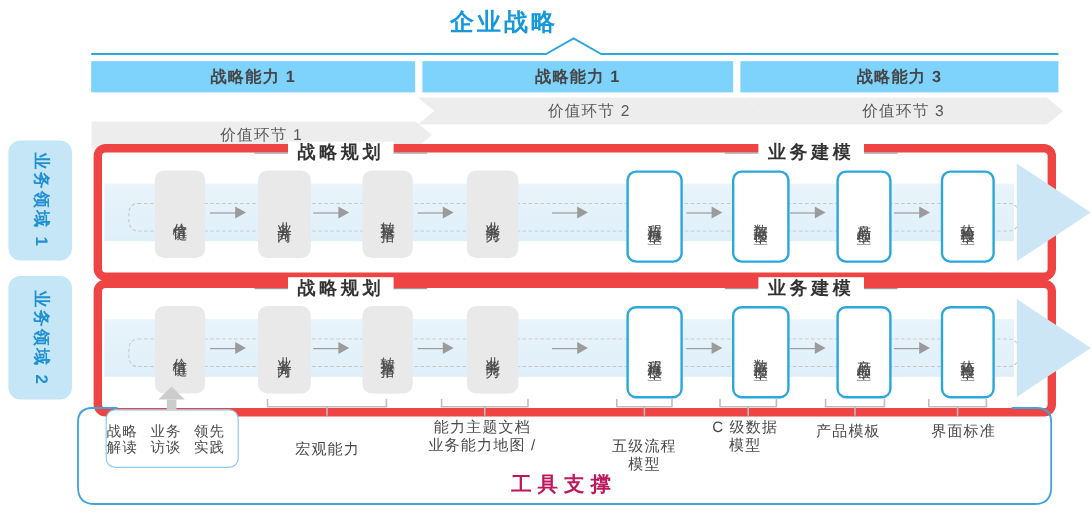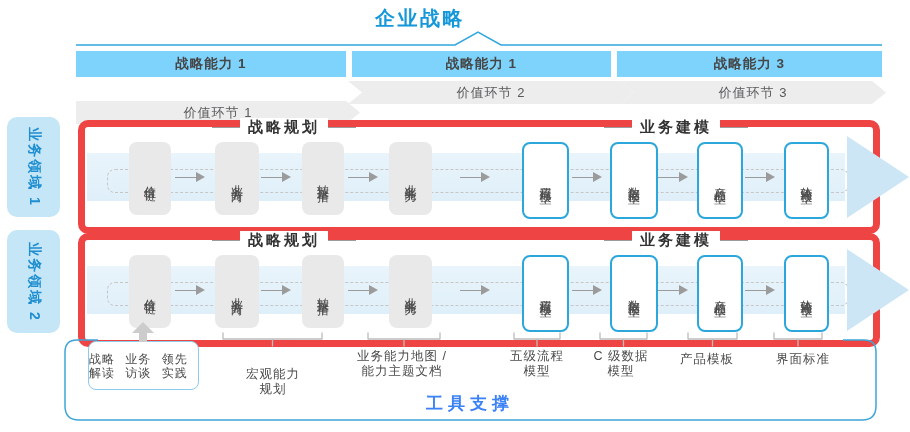--- a/index.html
+++ b/index.html
@@ -51,21 +51,21 @@
         display:flex;flex-direction:row;align-items:center;justify-content:center;}
   .abox span{font-size:12px;line-height:14px;color:#4A4A4A;letter-spacing:1px;}
   .ann{position:absolute;width:130px;text-align:center;z-index:4;}
   .ann span{display:block;font-size:12.5px;line-height:15px;color:#4A4A4A;letter-spacing:1px;}
   .uparrow{position:absolute;left:132px;top:322px;width:22px;height:20px;z-index:5;}
   .uparrow::before{content:'';position:absolute;left:0;top:0;width:0;height:0;
         border-bottom:11px solid #CCCCCC;border-left:11px solid transparent;border-right:11px solid transparent;}
   .uparrow::after{content:'';position:absolute;left:7px;top:11px;width:8px;height:9px;background:#CCCCCC;}
   .blines,.tool-svg{position:absolute;z-index:3;}
   .tool-label{position:absolute;left:370px;top:392px;width:200px;text-align:center;
-              font-size:17px;font-weight:bold;color:#3b82f6;letter-spacing:5px;z-index:4;}
+              font-size:17px;font-weight:bold;color:#be185d;letter-spacing:5px;z-index:4;}
 </style>
 </head>
 <body>
 
 <div id="stage">
 
   <div class="title">
     <span>企业战略</span>
   </div>
   <svg class="caret-svg" width="850" height="22">
@@ -198,27 +198,26 @@
   <div class="tool-label">工具支撑</div>
 
   <div class="uparrow"></div>
   <div class="abox">
     <span>战略解读</span>
     <span>业务访谈</span>
     <span>领先实践</span>
   </div>
   <div class="ann" style="left:208px;top:367px">
     <span>宏观能力</span>
-    <span>规划</span>
   </div>
   <div class="ann" style="left:337px;top:349px">
+    <span>能力主题文档</span>
     <span>业务能力地图 /</span>
-    <span>能力主题文档</span>
-  </div>
-  <div class="ann" style="left:472px;top:349px">
+  </div>
+  <div class="ann" style="left:472px;top:365px">
     <span>五级流程</span>
     <span>模型</span>
   </div>
   <div class="ann" style="left:556px;top:349px">
     <span>C 级数据</span>
     <span>模型</span>
   </div>
   <div class="ann" style="left:642px;top:352px">
     <span>产品模板</span>
   </div>

